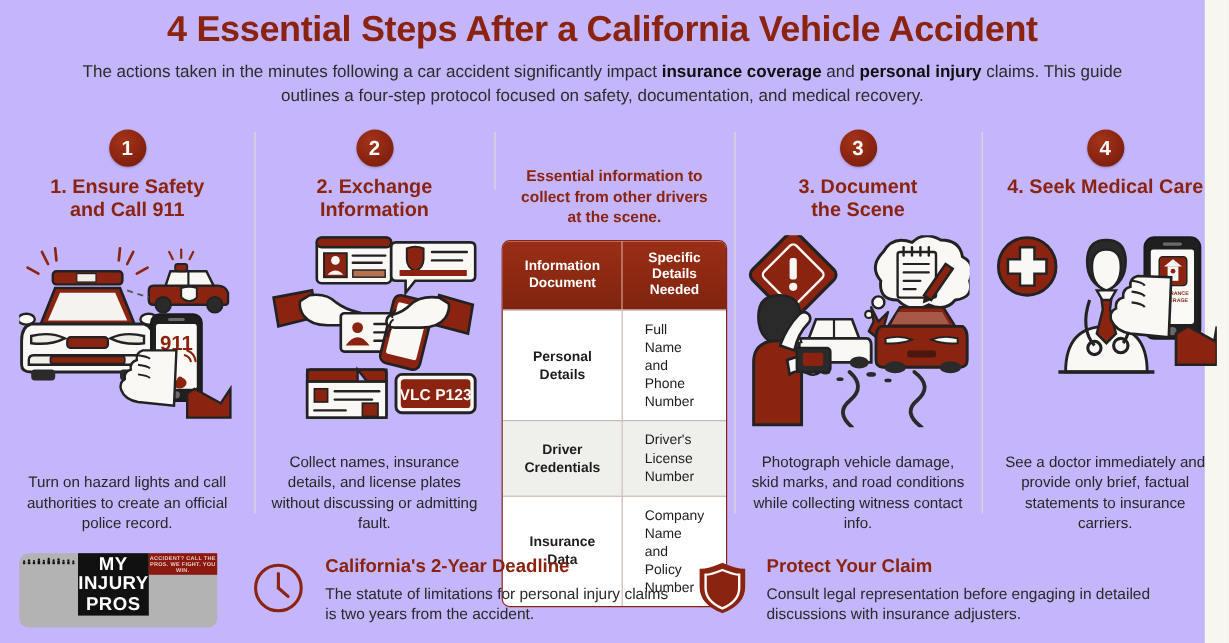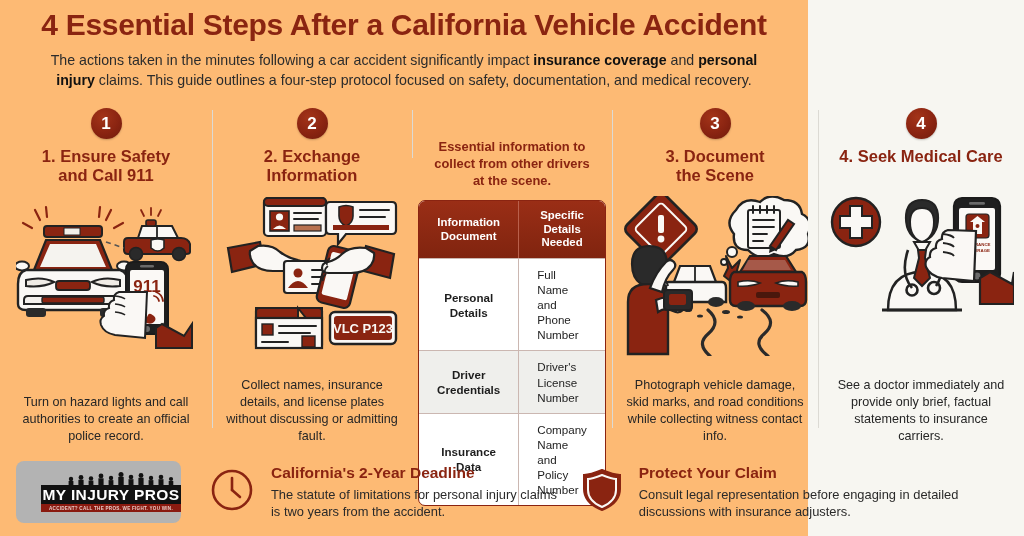--- a/index.html
+++ b/index.html
@@ -4,22 +4,22 @@
 <style>
   * { box-sizing: border-box; margin: 0; padding: 0; }
   html, body {
     width: 1024px; height: 536px;
     background: #f7f6f1;
     font-family: "Liberation Sans", sans-serif;
     overflow: hidden;
   }
   .page {
     position: relative;
-    width: 808px; height: 536px;
-    background: #fdba74;
+    width: 1004px; height: 536px;
+    background: #c4b5fd;
   }
 
   
   .header { padding: 8px 30px 0 30px; text-align: center; }
   .title {
     font-size: 30px; font-weight: bold; color: #8a2411;
     letter-spacing: -0.3px; line-height: 1.1;
   }
   .subtitle {
     margin: 9px auto 0 auto; max-width: 880px;
@@ -104,21 +104,21 @@
 
   
   .footer {
     position: absolute; left: 0; bottom: 0;
     width: 1024px; height: 88px;
     display: flex; align-items: center; padding: 0 16px;
   }
   .logo-box {
     width: 165px; height: 62px; border-radius: 8px;
     background: #b3b3b3;
-    display: flex; flex-direction: column; align-items: flex-end; justify-content: center;
+    display: flex; flex-direction: row; align-items: flex-start; justify-content: center;
     flex: 0 0 auto;
   }
   .logo-crowd { height: 13px; width: 120px; position: relative; }
   .logo-bar {
     background: #111; width: 140px; text-align: center;
     padding: 2px 0 1px 0;
   }
   .logo-name {
     color: #fff; font-size: 15.5px; font-weight: bold;
     font-family: "Liberation Sans", sans-serif;

